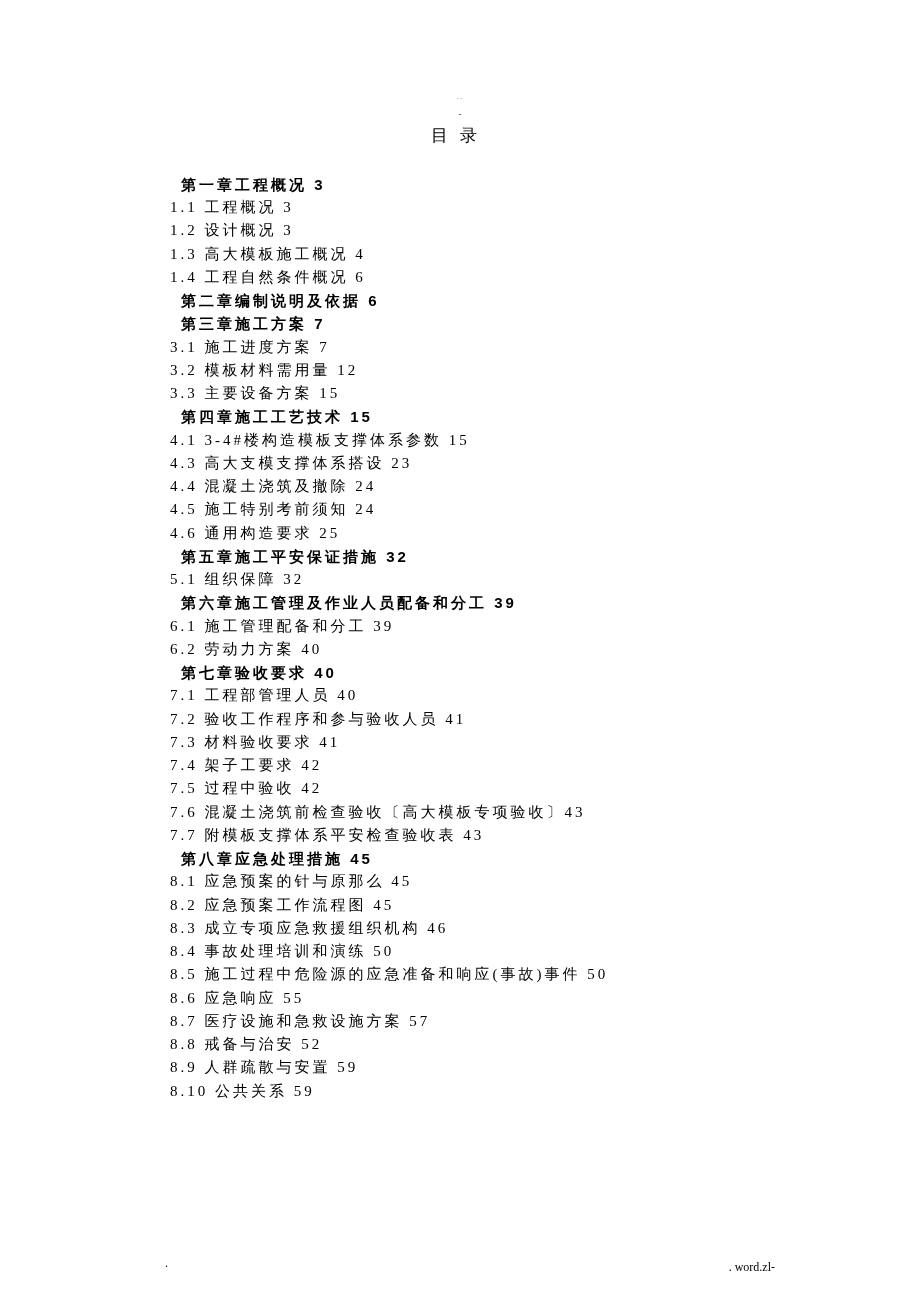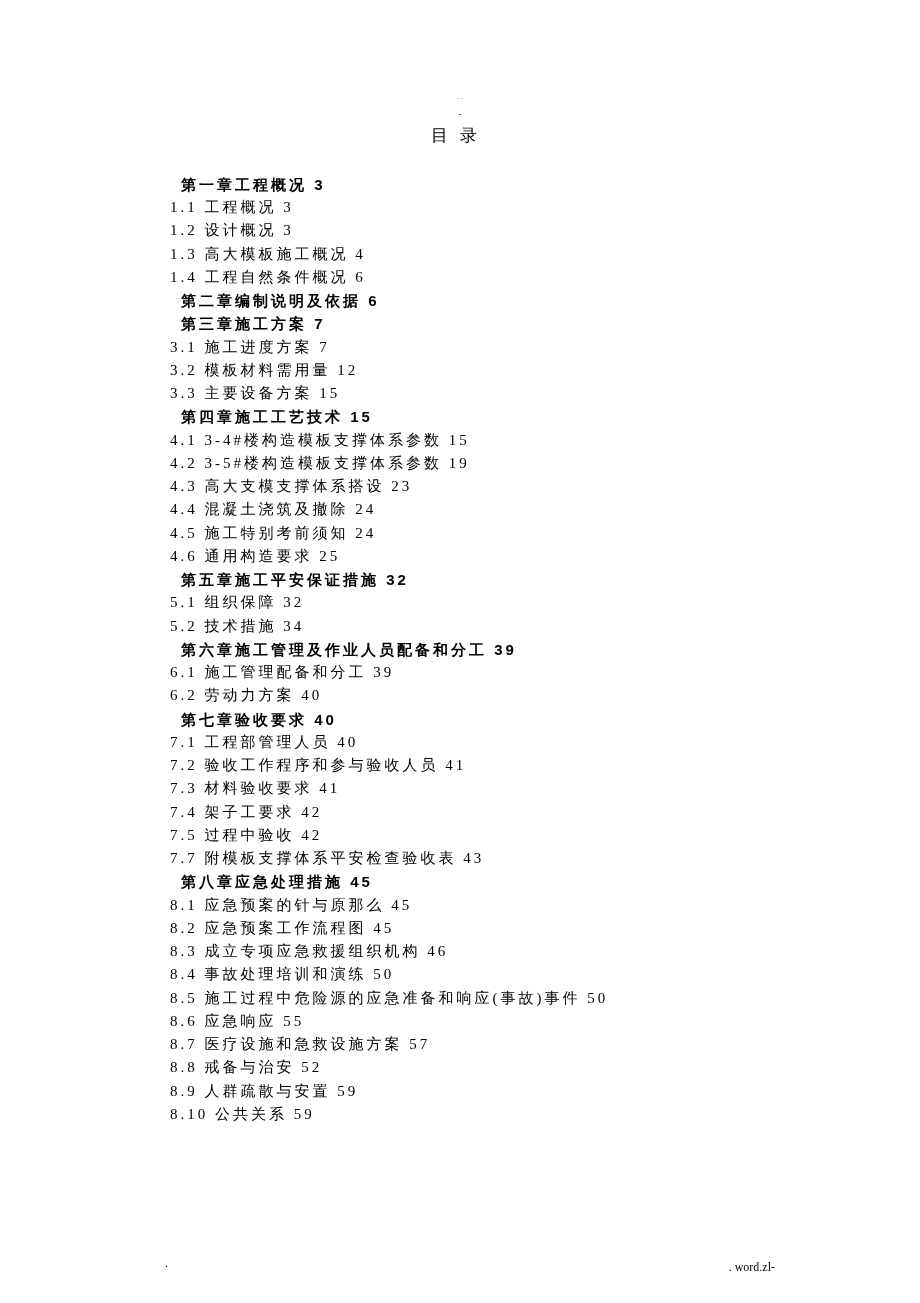--- a/index.html
+++ b/index.html
@@ -81,37 +81,36 @@
       <div class="section">1.2 设计概况 3</div>
       <div class="section">1.3 高大模板施工概况 4</div>
       <div class="section">1.4 工程自然条件概况 6</div>
       <div class="chapter">第二章编制说明及依据 6</div>
       <div class="chapter">第三章施工方案 7</div>
       <div class="section">3.1 施工进度方案 7</div>
       <div class="section">3.2 模板材料需用量 12</div>
       <div class="section">3.3 主要设备方案 15</div>
       <div class="chapter">第四章施工工艺技术 15</div>
       <div class="section">4.1 3-4#楼构造模板支撑体系参数 15</div>
-      <div class="section">4.2 3-5#楼构造模板支撑体系参数 19</div>
       <div class="section">4.3 高大支模支撑体系搭设 23</div>
       <div class="section">4.4 混凝土浇筑及撤除 24</div>
       <div class="section">4.5 施工特别考前须知 24</div>
       <div class="section">4.6 通用构造要求 25</div>
       <div class="chapter">第五章施工平安保证措施 32</div>
       <div class="section">5.1 组织保障 32</div>
-      <div class="section">5.2 技术措施 34</div>
       <div class="chapter">第六章施工管理及作业人员配备和分工 39</div>
       <div class="section">6.1 施工管理配备和分工 39</div>
       <div class="section">6.2 劳动力方案 40</div>
       <div class="chapter">第七章验收要求 40</div>
       <div class="section">7.1 工程部管理人员 40</div>
       <div class="section">7.2 验收工作程序和参与验收人员 41</div>
       <div class="section">7.3 材料验收要求 41</div>
       <div class="section">7.4 架子工要求 42</div>
       <div class="section">7.5 过程中验收 42</div>
+      <div class="section">7.6 混凝土浇筑前检查验收〔高大模板专项验收〕43</div>
       <div class="section">7.7 附模板支撑体系平安检查验收表 43</div>
       <div class="chapter">第八章应急处理措施 45</div>
       <div class="section">8.1 应急预案的针与原那么 45</div>
       <div class="section">8.2 应急预案工作流程图 45</div>
       <div class="section">8.3 成立专项应急救援组织机构 46</div>
       <div class="section">8.4 事故处理培训和演练 50</div>
       <div class="section">8.5 施工过程中危险源的应急准备和响应(事故)事件 50</div>
       <div class="section">8.6 应急响应 55</div>
       <div class="section">8.7 医疗设施和急救设施方案 57</div>
       <div class="section">8.8 戒备与治安 52</div>

